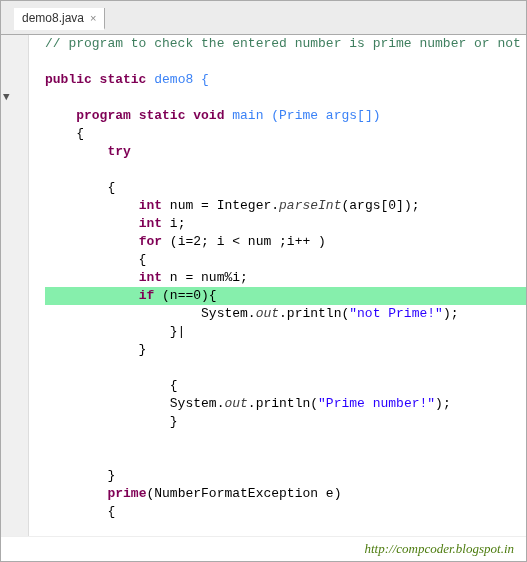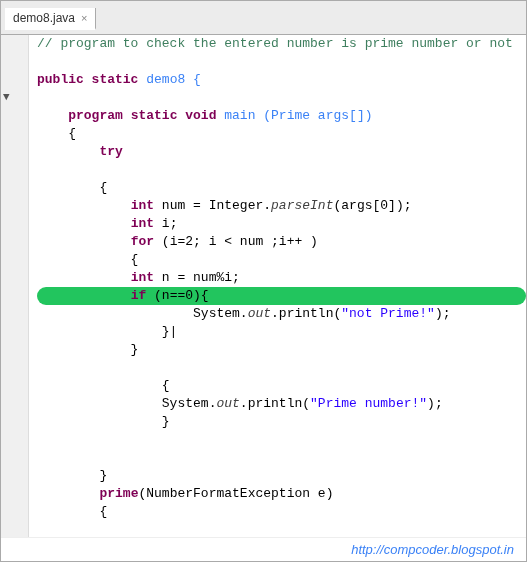--- a/index.html
+++ b/index.html
@@ -25,21 +25,21 @@
       display: flex;
       flex-direction: column;
     }
 
     .tab-bar {
       display: flex;
       align-items: center;
       background: #ececec;
       border-bottom: 1px solid #aaaaaa;
       height: 34px;
-      padding: 4px;
+      padding: 13px;
     }
 
     .tab-item {
       display: flex;
       align-items: center;
       background: #ffffff;
       border-right: 1px solid #aaaaaa;
       border-bottom: 2px solid #ffffff;
       padding: 3px 8px;
       height: 22px;
@@ -91,33 +91,33 @@
       overflow: auto;
       position: relative;
     }
 
     .code-line {
       height: 18px;
       line-height: 18px;
       white-space: pre;
       color: #000000;
       font-size: 13px;
+      margin-left: 8px;
     }
 
     .code-line.highlighted {
-      background-color: #22c55e;
-      border-radius: 9px;
+      background-color: #86efac;
     }
 
     .kw { color: #7f0055; font-weight: bold; }
     .cm { color: #3f7f5f; }
     .str { color: #2a00ff; }
     .method { color: #404040; font-style: italic; }
     .normal { color: #3b82f6; }
-    .url-text { color: #3b82f6; font-style: italic; }
+    .url-text { color: #4d7c0f; font-style: italic; font-family: Liberation Serif, serif; }
 
     .footer-url {
       text-align: right;
       padding: 4px 12px;
       background: #ffffff;
       border-top: 1px solid #eeeeee;
       font-family: Arial, sans-serif;
       font-size: 13px;
       color: #cc0000;
       font-style: italic;

